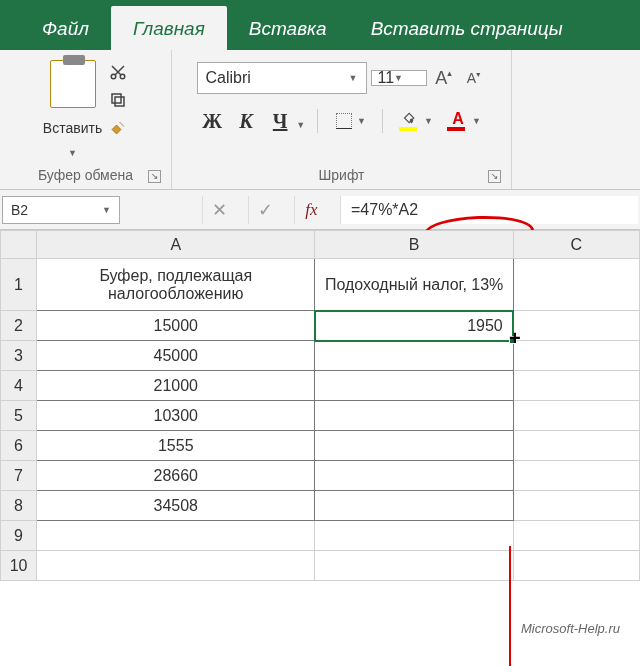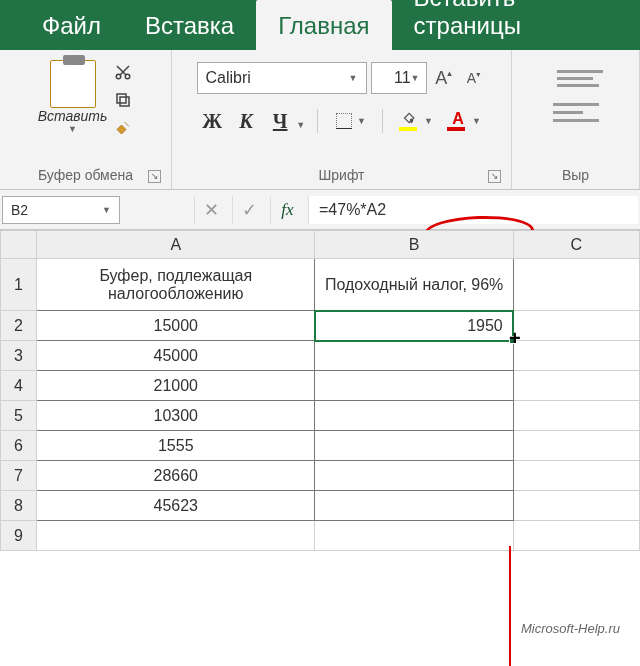--- a/index.html
+++ b/index.html
@@ -18,23 +18,24 @@
   .tabs {
     background: #217346;
     height: 50px;
     display: flex;
     align-items: flex-end;
     padding-left: 20px;
     gap: 0;
   }
   .tab {
     color: #fff;
-    font-size: 24px;
+    font-size: 19px;
     padding: 12px 22px 10px 22px;
     cursor: pointer;
+    font-style: italic;
   }
   .tab.active {
     background: #f3f3f3;
     color: #217346;
     border-radius: 2px 2px 0 0;
   }
 
   
   .ribbon {
     background: #f3f3f3;
@@ -65,30 +66,30 @@
     position: absolute;
     right: 2px; bottom: 4px;
     width: 13px; height: 13px;
     border: 1px solid #999;
     font-size: 9px; line-height: 10px;
     color: #666;
   }
 
   
   .clip-top { display:flex; gap:6px; align-items:flex-start; padding-top:6px;}
-  .paste-block { display:flex; flex-direction:column; align-items:center; gap:0; cursor:pointer;font-style:italic;}
+  .paste-block { display:flex; flex-direction:column; align-items:center; gap:12px; cursor:pointer;}
   .paste-big { width:46px; height:48px; background:#fff; border:1px solid #b8860b; position:relative; border-radius:2px;}
   .paste-big::before{ content:""; position:absolute; top:-6px; left:12px; width:22px; height:10px; background:#888; border-radius:2px;}
   .clip-side { display:flex; flex-direction:column; gap:8px; padding-top:2px;}
   .mini { width:20px; height:20px; display:flex; align-items:center; justify-content:center; color:#555; cursor:pointer;}
 
   
   .font-row1 { display:flex; gap:4px; padding-top:8px; align-items:center; width:100%; justify-content:center;}
   .font-name { width:170px; height:32px; background:#fff; border:1px solid #aaa; display:flex; align-items:center; padding:0 8px; font-size:16px; justify-content:space-between;}
-  .font-size { width:56px; height:32px; background:#fff; border:1px solid #aaa; display:flex; align-items:center; padding:0 6px; font-size:16px; justify-content:flex-end;}
+  .font-size { width:56px; height:16px; background:#fff; border:1px solid #aaa; display:flex; align-items:center; padding:0 6px; font-size:16px; justify-content:flex-start;}
   .sizebtn { width:26px; height:30px; display:flex; align-items:center; justify-content:center; font-size:16px; color:#555; cursor:pointer;}
   .font-row2 { display:flex; gap:6px; padding-top:14px; align-items:center; width:100%; justify-content:center;}
   .bold,.ital,.und { font-size:20px; width:28px; text-align:center; cursor:pointer; font-family: "Times New Roman", serif;}
   .bold{font-weight:700;} .ital{font-style:italic; font-weight:700;} .und{text-decoration:underline; font-weight:700;}
   .drp{ font-size:9px; color:#666; margin-left:-4px; align-self:flex-end; padding-bottom:4px;}
   .splitbtn { display:flex; align-items:center; border:1px solid transparent; padding:2px 3px; cursor:pointer; gap:3px;}
   .border-ic { width:20px; height:20px; position:relative;}
   .border-ic::before{content:"";position:absolute;inset:2px;border:1px dotted #777;}
   .border-ic::after{content:"";position:absolute;left:2px;right:2px;bottom:2px;height:1px;background:#333;}
   .fill-ic { position:relative; width:22px; height:20px;}
@@ -103,29 +104,29 @@
   .para-row2{display:flex; gap:4px; padding-top:16px;}
 
   
   .formula-bar {
     height: 40px;
     background: #f3f3f3;
     border-bottom: 1px solid #c6c6c6;
     display: flex;
     align-items: center;
     padding: 0 2px;
-    gap: 4px;
+    gap: 12px;
     justify-content: flex-end;
   }
   .name-box {
     width: 118px; height: 28px; background:#fff; border:1px solid #aaa;
     display:flex; align-items:center; padding:0 8px; font-size:14px; justify-content:space-between; margin-right:70px;
   }
   .fb-btn { width:34px; height:28px; display:flex; align-items:center; justify-content:center; color:#9a9a9a; font-size:18px; border-left:1px solid #ddd; cursor:pointer;}
-  .fb-btn.fx { font-style:italic; font-family:"Times New Roman",serif; color:#14532d; font-size:17px;}
+  .fb-btn.fx { font-style:italic; font-family:"Times New Roman",serif; color:#7f1d1d; font-size:17px;}
   .formula-input { flex:1; height:28px; background:#fff; border-left:1px solid #ddd; display:flex; align-items:center; padding:0 10px; font-size:16px;}
 
   .circle-annot{
     position:absolute; border:3px solid #d00; border-radius:50%;
     width:110px; height:32px; left:424px; top:216px; transform:rotate(-2deg);
     pointer-events:none;
   }
 
   
   .sheet { position:relative; background:#fff; }
@@ -161,22 +162,22 @@
   .watermark{
     position:absolute; right:20px; bottom:30px; font-style:italic; color:#666; font-size:13px;
   }
   .caret{font-size:9px;color:#666;}
 </style>
 </head>
 <body>
 
 <div class="tabs">
   <div class="tab">Файл</div>
+  <div class="tab active">Главная</div>
   <div class="tab">Вставка</div>
-  <div class="tab active">Главная</div>
   <div class="tab">Вставить страницы</div>
 </div>
 
 <div class="ribbon">
 
   <div class="ribbon-group clipboard">
     <div class="clip-top">
       <div class="paste-block">
         <div class="paste-big"></div>
         <div>Вставить</div>
@@ -252,39 +253,20 @@
         <div class="fontcolor-ic"><span>А</span><div class="bar"></div></div>
           <span class="caret">▼</span>
       </div>
     </div>
     <div class="ribbon-group-label">
       <span>Шрифт</span>
       <span class="launcher">↘</span>
     </div>
   </div>
 
-  <div class="ribbon-group paragrp">
-    <div class="para-lines">
-      <div style="display:flex;gap:10px;">
-        <div>
-            <div class="para-line"></div>
-            <div class="para-line" style="margin-top:4px;width:36px;"></div>
-            <div class="para-line" style="margin-top:4px;width:42px;"></div>
-          </div>
-      </div>
-    </div>
-    <div class="para-row2">
-      <div>
-          <div class="para-line"></div>
-          <div class="para-line" style="margin-top:5px;width:30px;"></div>
-          <div class="para-line" style="margin-top:5px;"></div>
-        </div>
-    </div>
-    <div class="ribbon-group-label">Выр</div>
-  </div>
 </div>
 
 <div class="formula-bar">
   <div class="name-box">
     <span>B2</span>
       <span class="caret">▼</span>
   </div>
   <div class="fb-btn">
       <span>✕</span>
     </div>
@@ -303,21 +285,21 @@
   <tbody>
         <tr>
     <th class="corner"></th>
     <th class="colh colA">A</th>
     <th class="colh colB">B</th>
     <th class="colh colC">C</th>
   </tr>
   <tr class="hrow">
     <th class="rowh">1</th>
     <td class="cell bordered">Буфер, подлежащая налогообложению</td>
-    <td class="cell bordered">Подоходный налог, 96%</td>
+    <td class="cell bordered">Подоходный налог, 13%</td>
     <td class="cell"></td>
   </tr>
   <tr>
     <th class="rowh">2</th>
     <td class="cell dataA bordered">15000</td>
     <td class="cell dataB bordered active-cell">
       <span>1950</span>
       <div class="fillhandle"></div>
       <div class="fillcross">+</div>
     </td>
@@ -348,26 +330,32 @@
     <td class="cell"></td>
   </tr>
   <tr>
     <th class="rowh">7</th>
     <td class="cell dataA bordered">28660</td>
     <td class="cell bordered"></td>
     <td class="cell"></td>
   </tr>
   <tr>
     <th class="rowh">8</th>
-    <td class="cell dataA bordered">45623</td>
+    <td class="cell dataA bordered">34508</td>
     <td class="cell bordered"></td>
     <td class="cell"></td>
   </tr>
   <tr>
     <th class="rowh">9</th>
+    <td class="cell"></td>
+    <td class="cell"></td>
+    <td class="cell"></td>
+  </tr>
+  <tr>
+    <th class="rowh">10</th>
     <td class="cell"></td>
     <td class="cell"></td>
     <td class="cell"></td>
   </tr>
 </tbody>
     </table>
 
 <div class="red-arrow"></div>
 </div>
 

